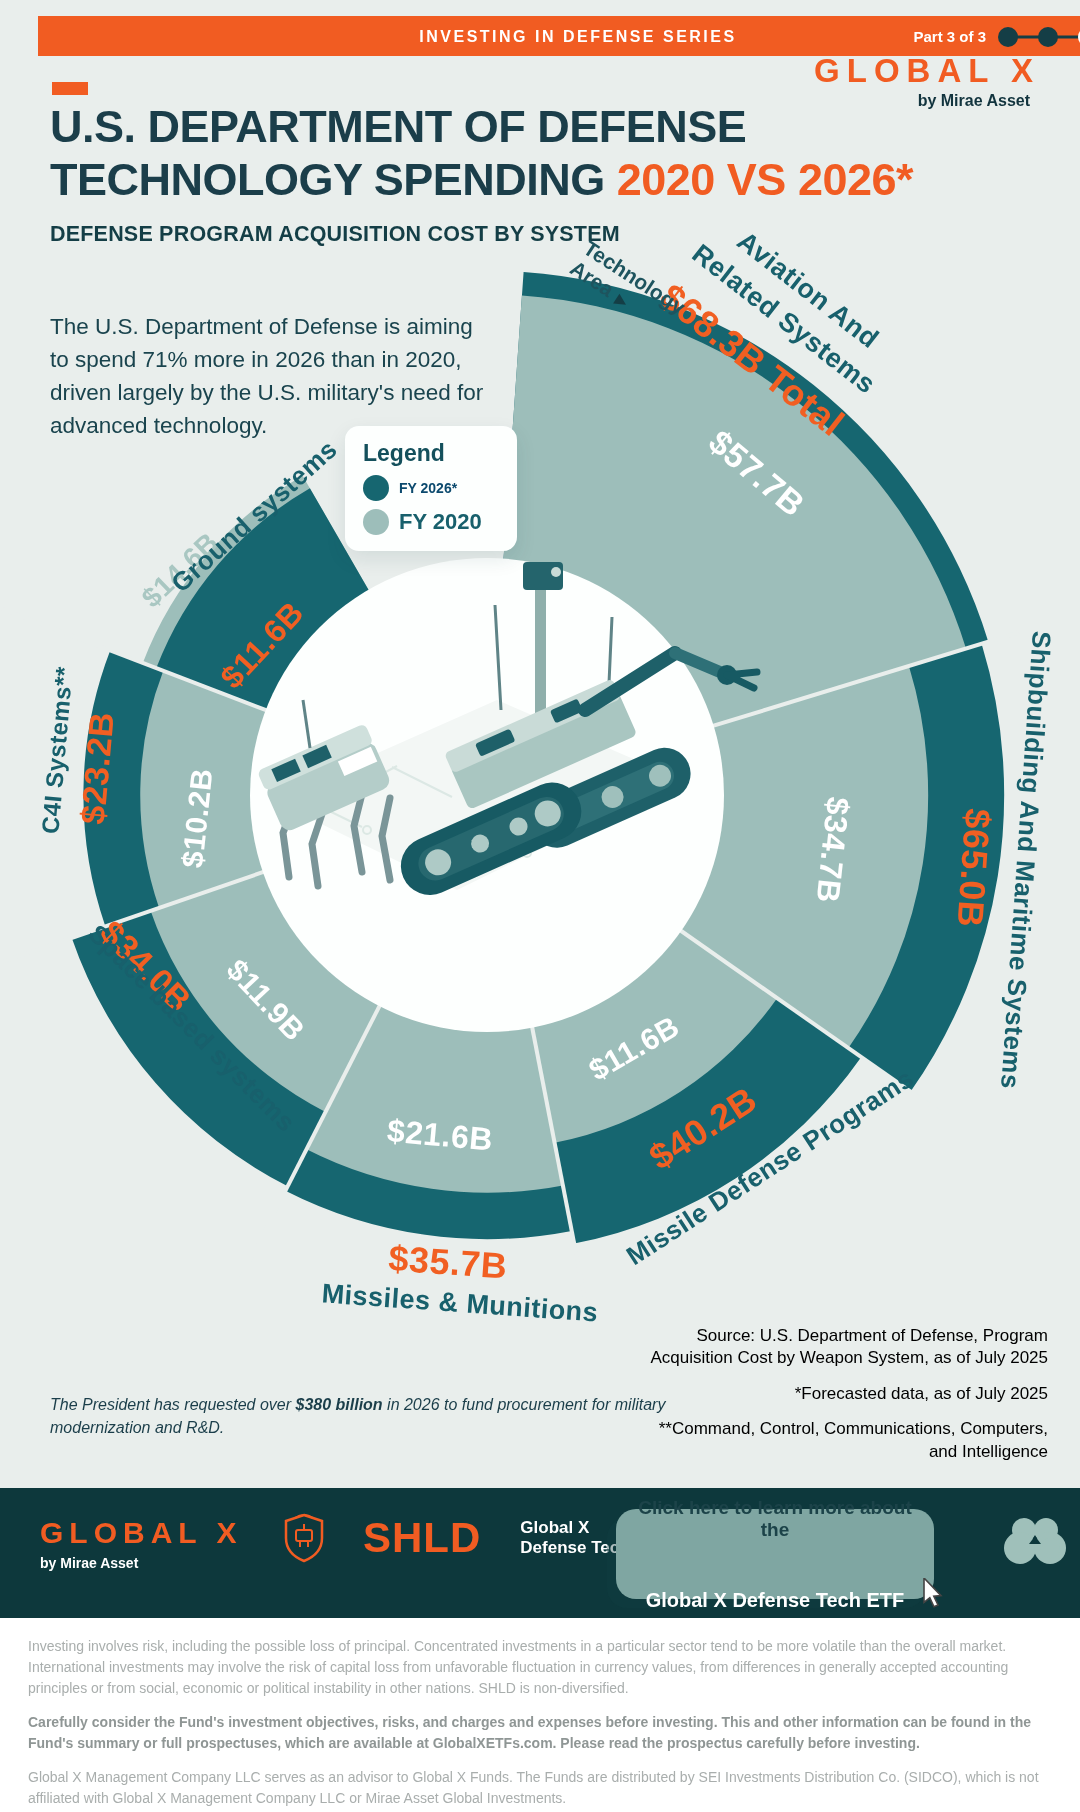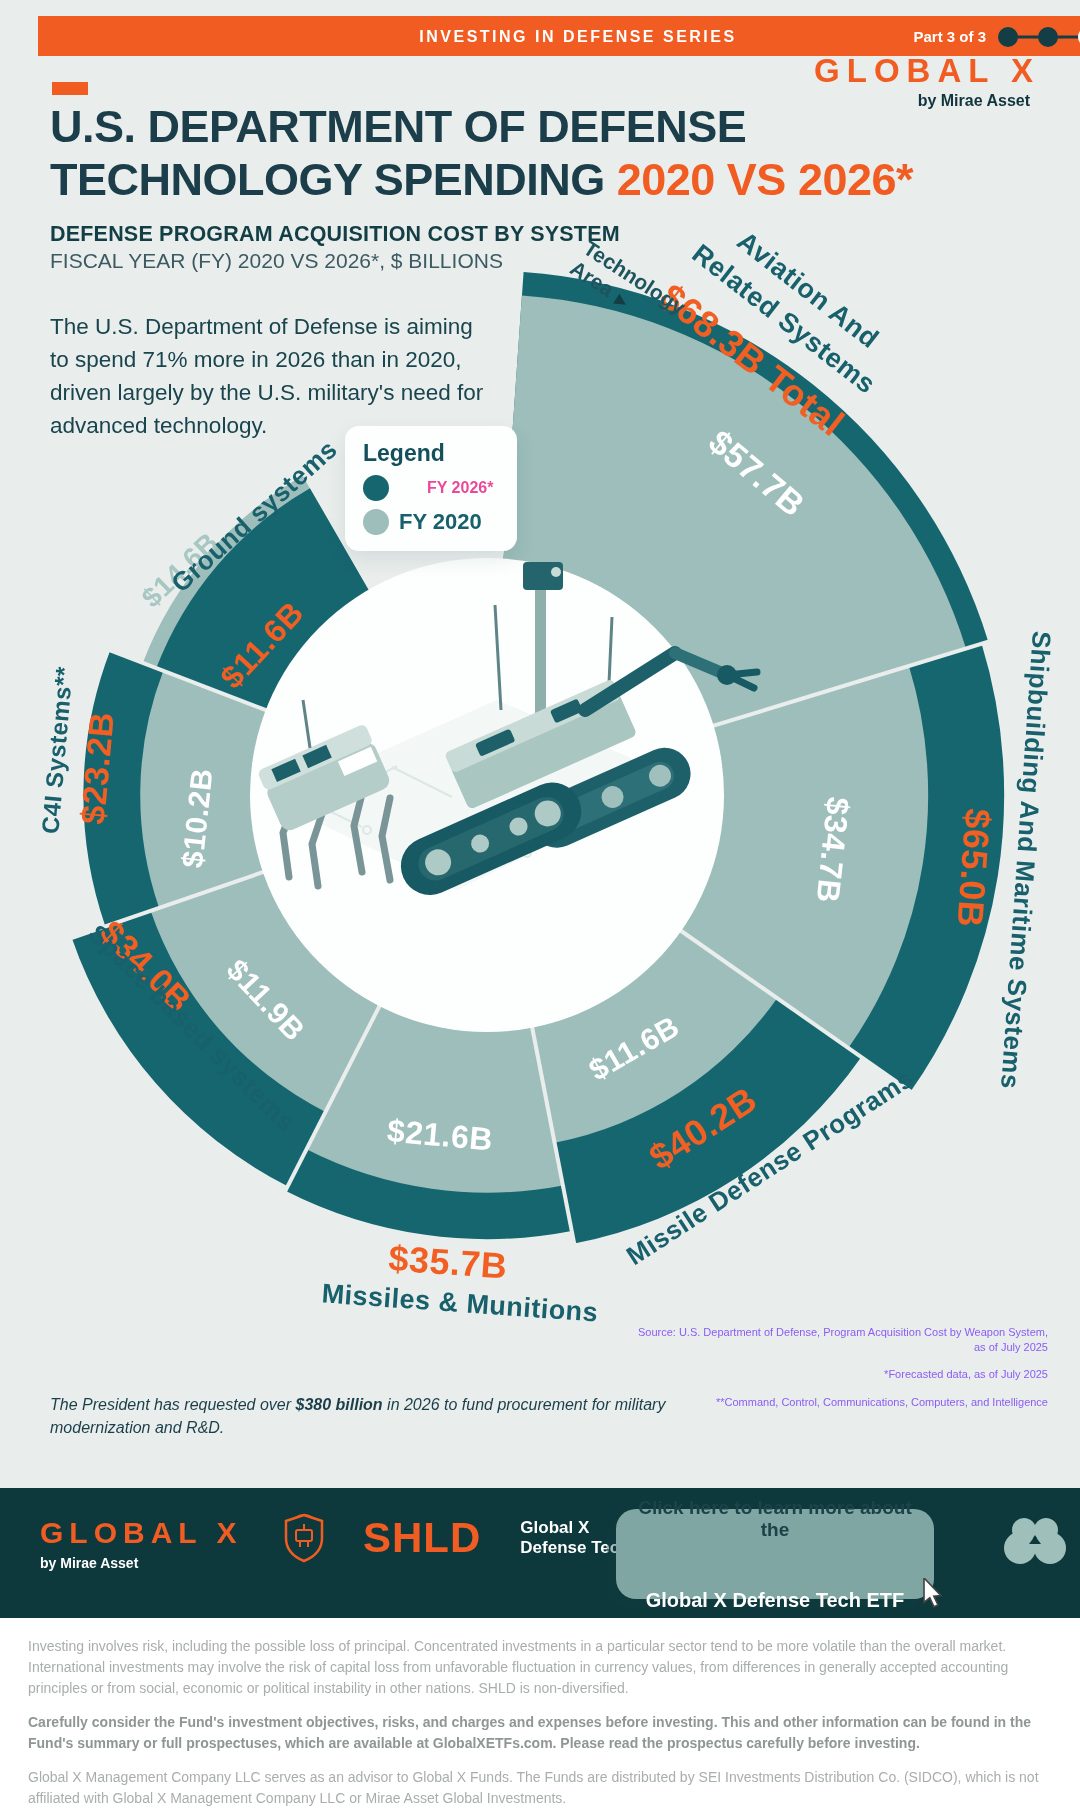--- a/index.html
+++ b/index.html
@@ -36,27 +36,27 @@
   .tech-area{position:absolute;left:592px;top:236px;transform:rotate(33deg);transform-origin:left top;
         color:#1E545E;font-size:21px;font-weight:600;line-height:1.12;z-index:3;}
   .tech-arrow{color:#143E46;font-size:14px;margin-left:8px;}
   .legend{position:absolute;left:345px;top:426px;width:172px;background:#FDFFFE;border-radius:14px;
         box-shadow:0 8px 20px rgba(20,60,65,.10);padding:14px 18px 16px 18px;z-index:4;box-sizing:border-box;}
   .legend-title{color:#14505C;font-weight:700;font-size:23px;margin-bottom:2px;}
   .legend-item{display:flex;align-items:center;margin-top:8px;}
   .dot{width:26px;height:26px;border-radius:50%;margin-right:10px;flex:0 0 auto;}
   .dot-dark{background:#166670;}
   .dot-light{background:#9DBEBA;}
-  .l26{color:#ec4899;font-weight:800;font-size:16px;margin-left:28px;}
+  .l26{color:#0c4a6e;font-weight:800;font-size:14px;}
   .l20{color:#18606C;font-weight:600;font-size:22px;}
   .center-note{position:absolute;left:300px;top:942px;width:376px;text-align:center;color:#1C3F47;
         font-size:19px;line-height:1.42;z-index:3;}
   
-  .sources{position:absolute;right:32px;top:1325px;width:420px;text-align:right;color:#8b5cf6;
-        font-size:11px;line-height:1.32;}
+  .sources{position:absolute;right:32px;top:1325px;width:420px;text-align:right;color:#000000;
+        font-size:17px;line-height:1.32;}
   .sources p{margin:0 0 13px 0;}
   .president{position:absolute;left:50px;top:1394px;width:650px;color:#1B3E4A;font-size:16px;line-height:1.42;font-style:italic;}
   
   .footer{position:absolute;left:0;top:1488px;width:1080px;height:130px;background:#0D383C;}
   .gx-logo-footer{position:absolute;left:40px;top:28px;}
   .gx-word-footer{color:#F15C22;font-weight:700;font-size:30px;letter-spacing:6px;}
   .gx-by-footer{color:#ffffff;font-size:14px;font-weight:600;margin-top:5px;}
   .shld{position:absolute;left:282px;top:24px;display:flex;align-items:center;gap:27px;}
   .shld-ticker{color:#F15C22;font-weight:800;font-size:42px;letter-spacing:1px;margin:0 12px 0 10px;}
   .fund-name{color:#ffffff;font-size:17px;font-weight:700;line-height:1.2;}
@@ -93,21 +93,20 @@
     <div class="gx-word">GLOBAL X</div>
     <div class="gx-by-top">by Mirae Asset</div>
   </div>
 
   <div class="dash"></div>
   <h1 class="page-title">
     <span>U.S. DEPARTMENT OF DEFENSE</span><br>
     <span>TECHNOLOGY SPENDING</span><span class="orange">2020 VS 2026*</span>
   </h1>
   <div class="subtitle1">DEFENSE PROGRAM ACQUISITION COST BY SYSTEM</div>
-  <div class="subtitle2">FISCAL YEAR (FY) 2020 VS 2026*, $ BILLIONS</div>
   <p class="intro">The U.S. Department of Defense is aiming to spend 71% more in 2026 than in 2020, driven largely by the U.S. military's need for advanced technology.</p>
 
   <svg id="chart-svg" width="1080" height="1812" viewBox="0 0 1080 1812">
     <g id="wedges">
         <path d="M503.4,560.6 L523.6,272.0 A524.2533491595213,524.2533491595213 0 0 1 988.3,641.7 L711.7,726.3 A235,235 0 0 0 503.4,560.6 Z" class="wedge-dark"></path>
         <path d="M503.4,560.6 L521.9,295.4 A500.86180620766123,500.86180620766123 0 0 1 966.0,648.6 L711.7,726.3 A235,235 0 0 0 503.4,560.6 Z" class="wedge-light"></path>
         <path d="M711.7,726.3 L981.6,643.8 A517.1790211904492,517.1790211904492 0 0 1 910.6,1091.6 L679.5,929.8 A235,235 0 0 0 711.7,726.3 Z" class="wedge-dark"></path>
         <path d="M711.7,726.3 L908.9,666.0 A441.173470650324,441.173470650324 0 0 1 848.4,1048.0 L679.5,929.8 A235,235 0 0 0 711.7,726.3 Z" class="wedge-light"></path>
         <path d="M679.5,929.8 L861.3,1057.1 A456.91214477806307,456.91214477806307 0 0 1 574.2,1243.5 L531.8,1025.7 A235,235 0 0 0 679.5,929.8 Z" class="wedge-dark"></path>
         <path d="M679.5,929.8 L777.1,998.2 A354.2057045614848,354.2057045614848 0 0 1 554.6,1142.7 L531.8,1025.7 A235,235 0 0 0 679.5,929.8 Z" class="wedge-light"></path>

